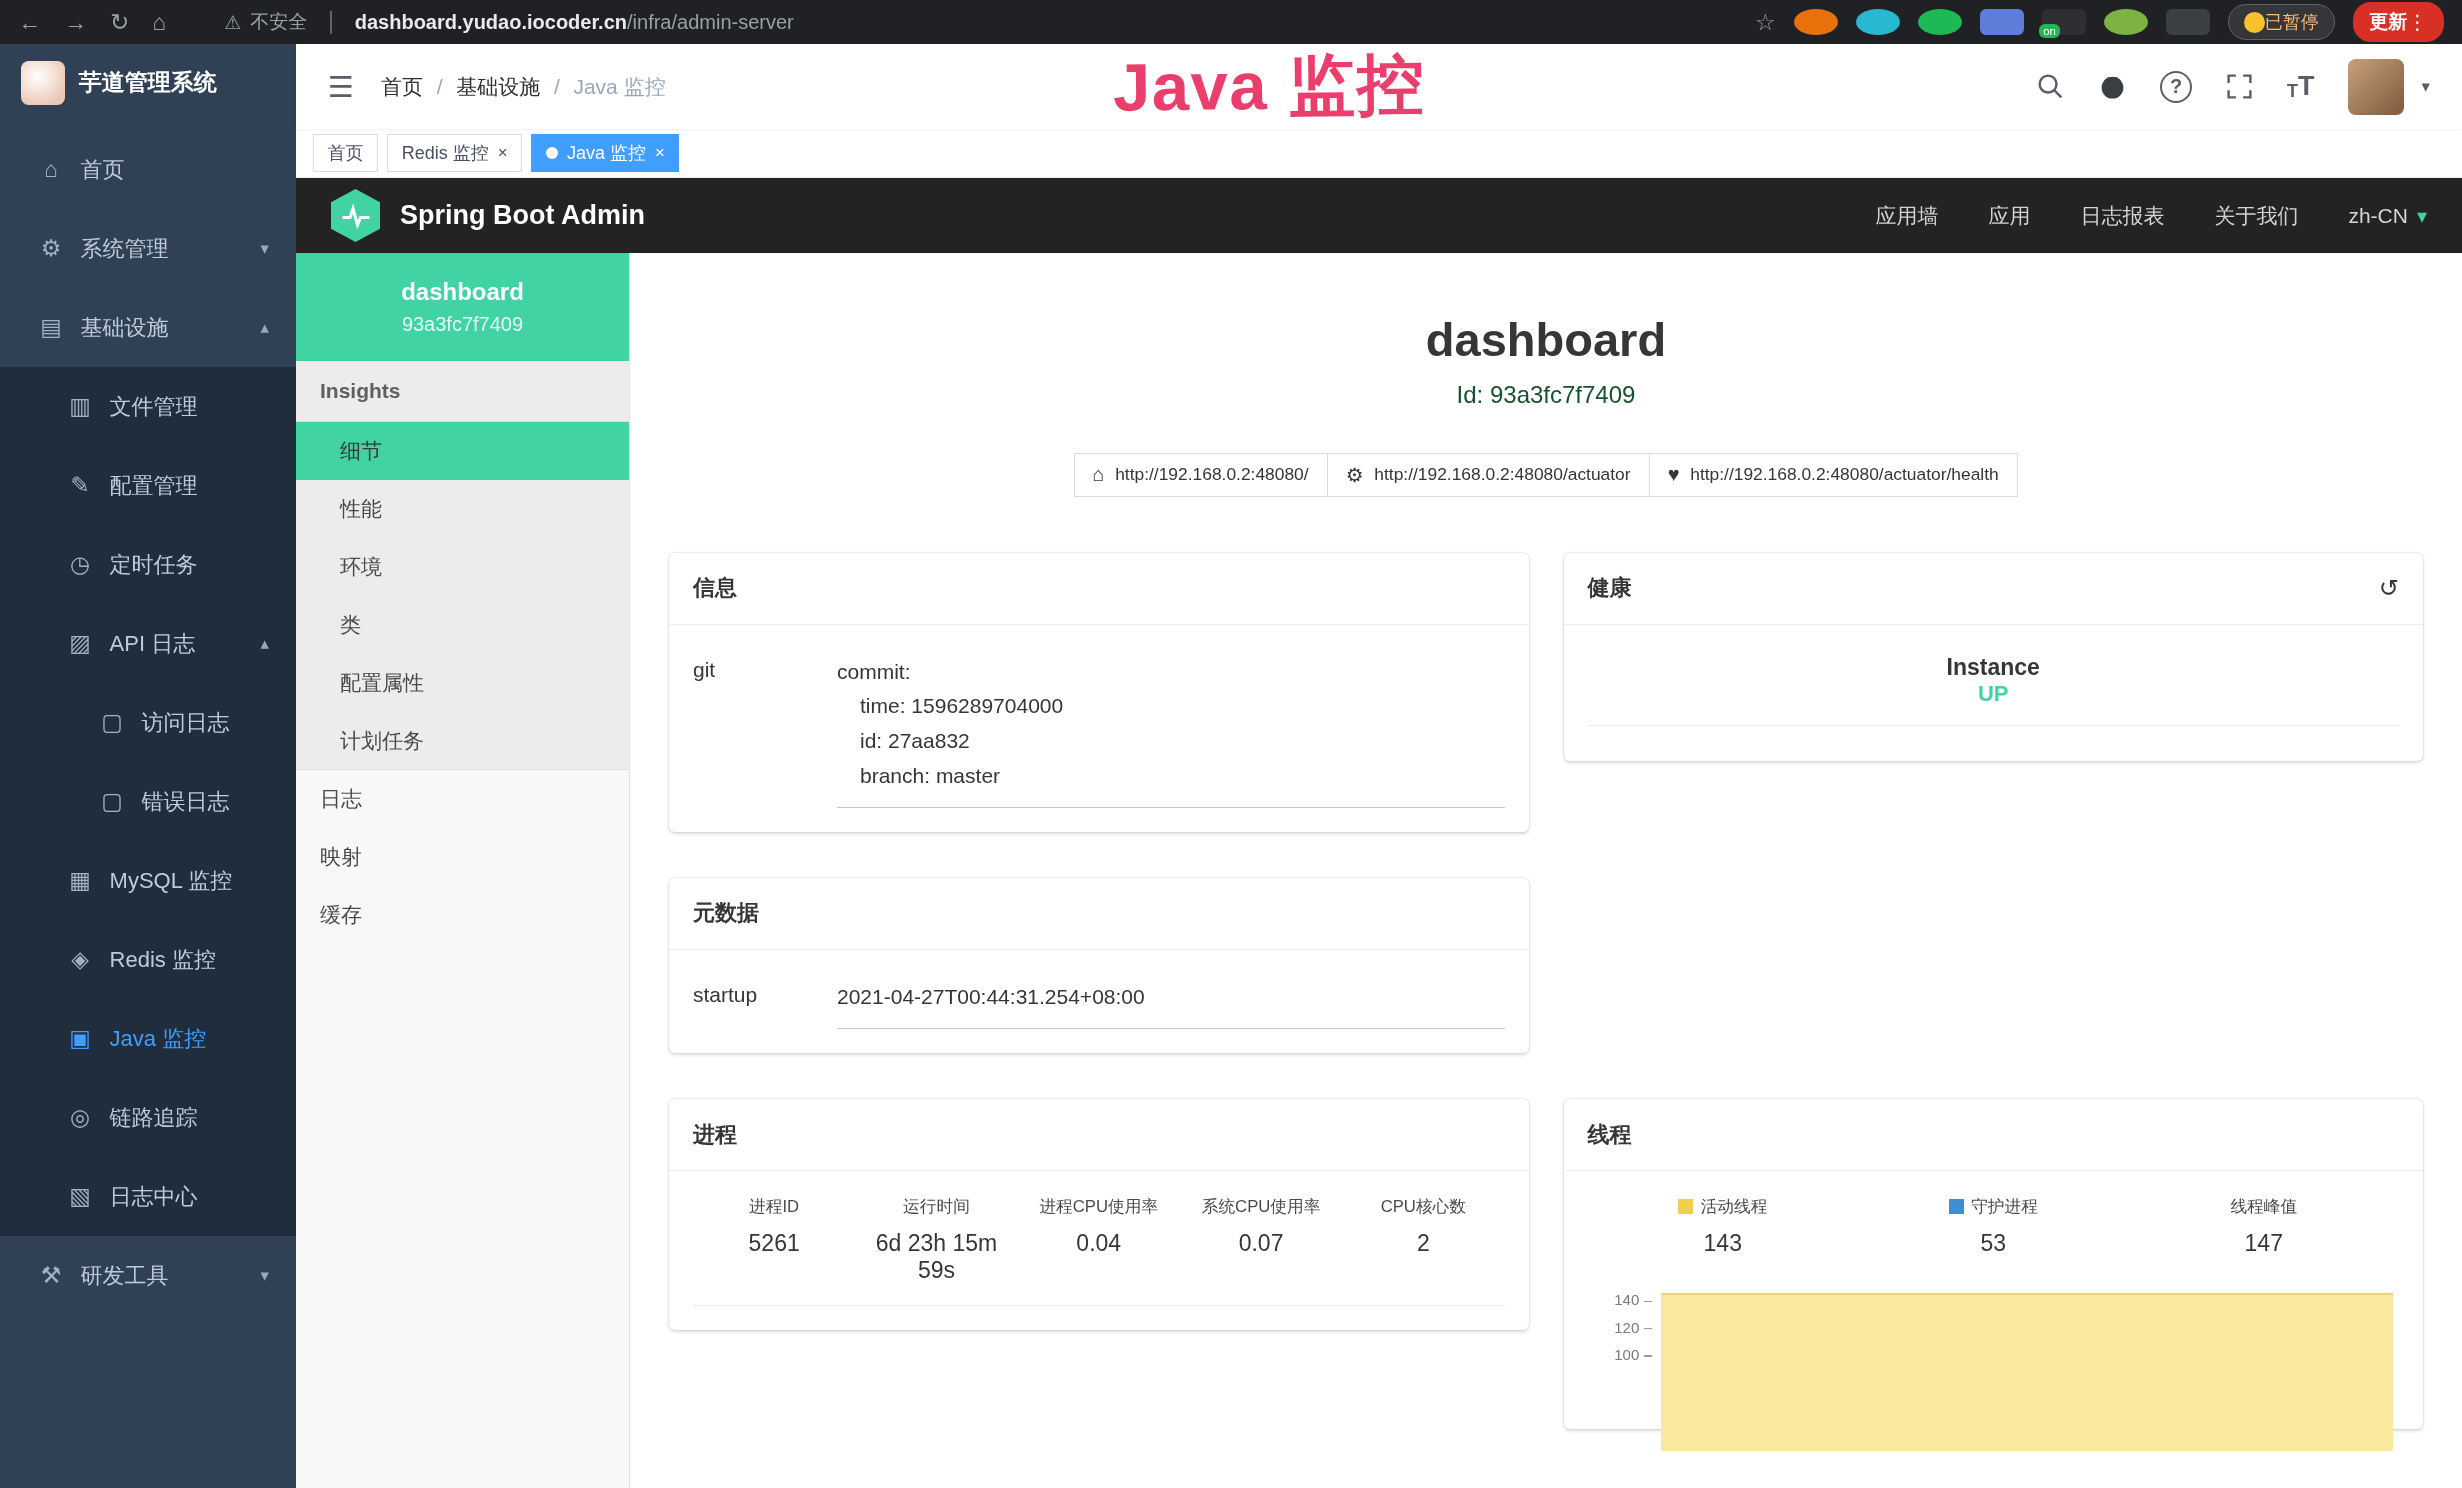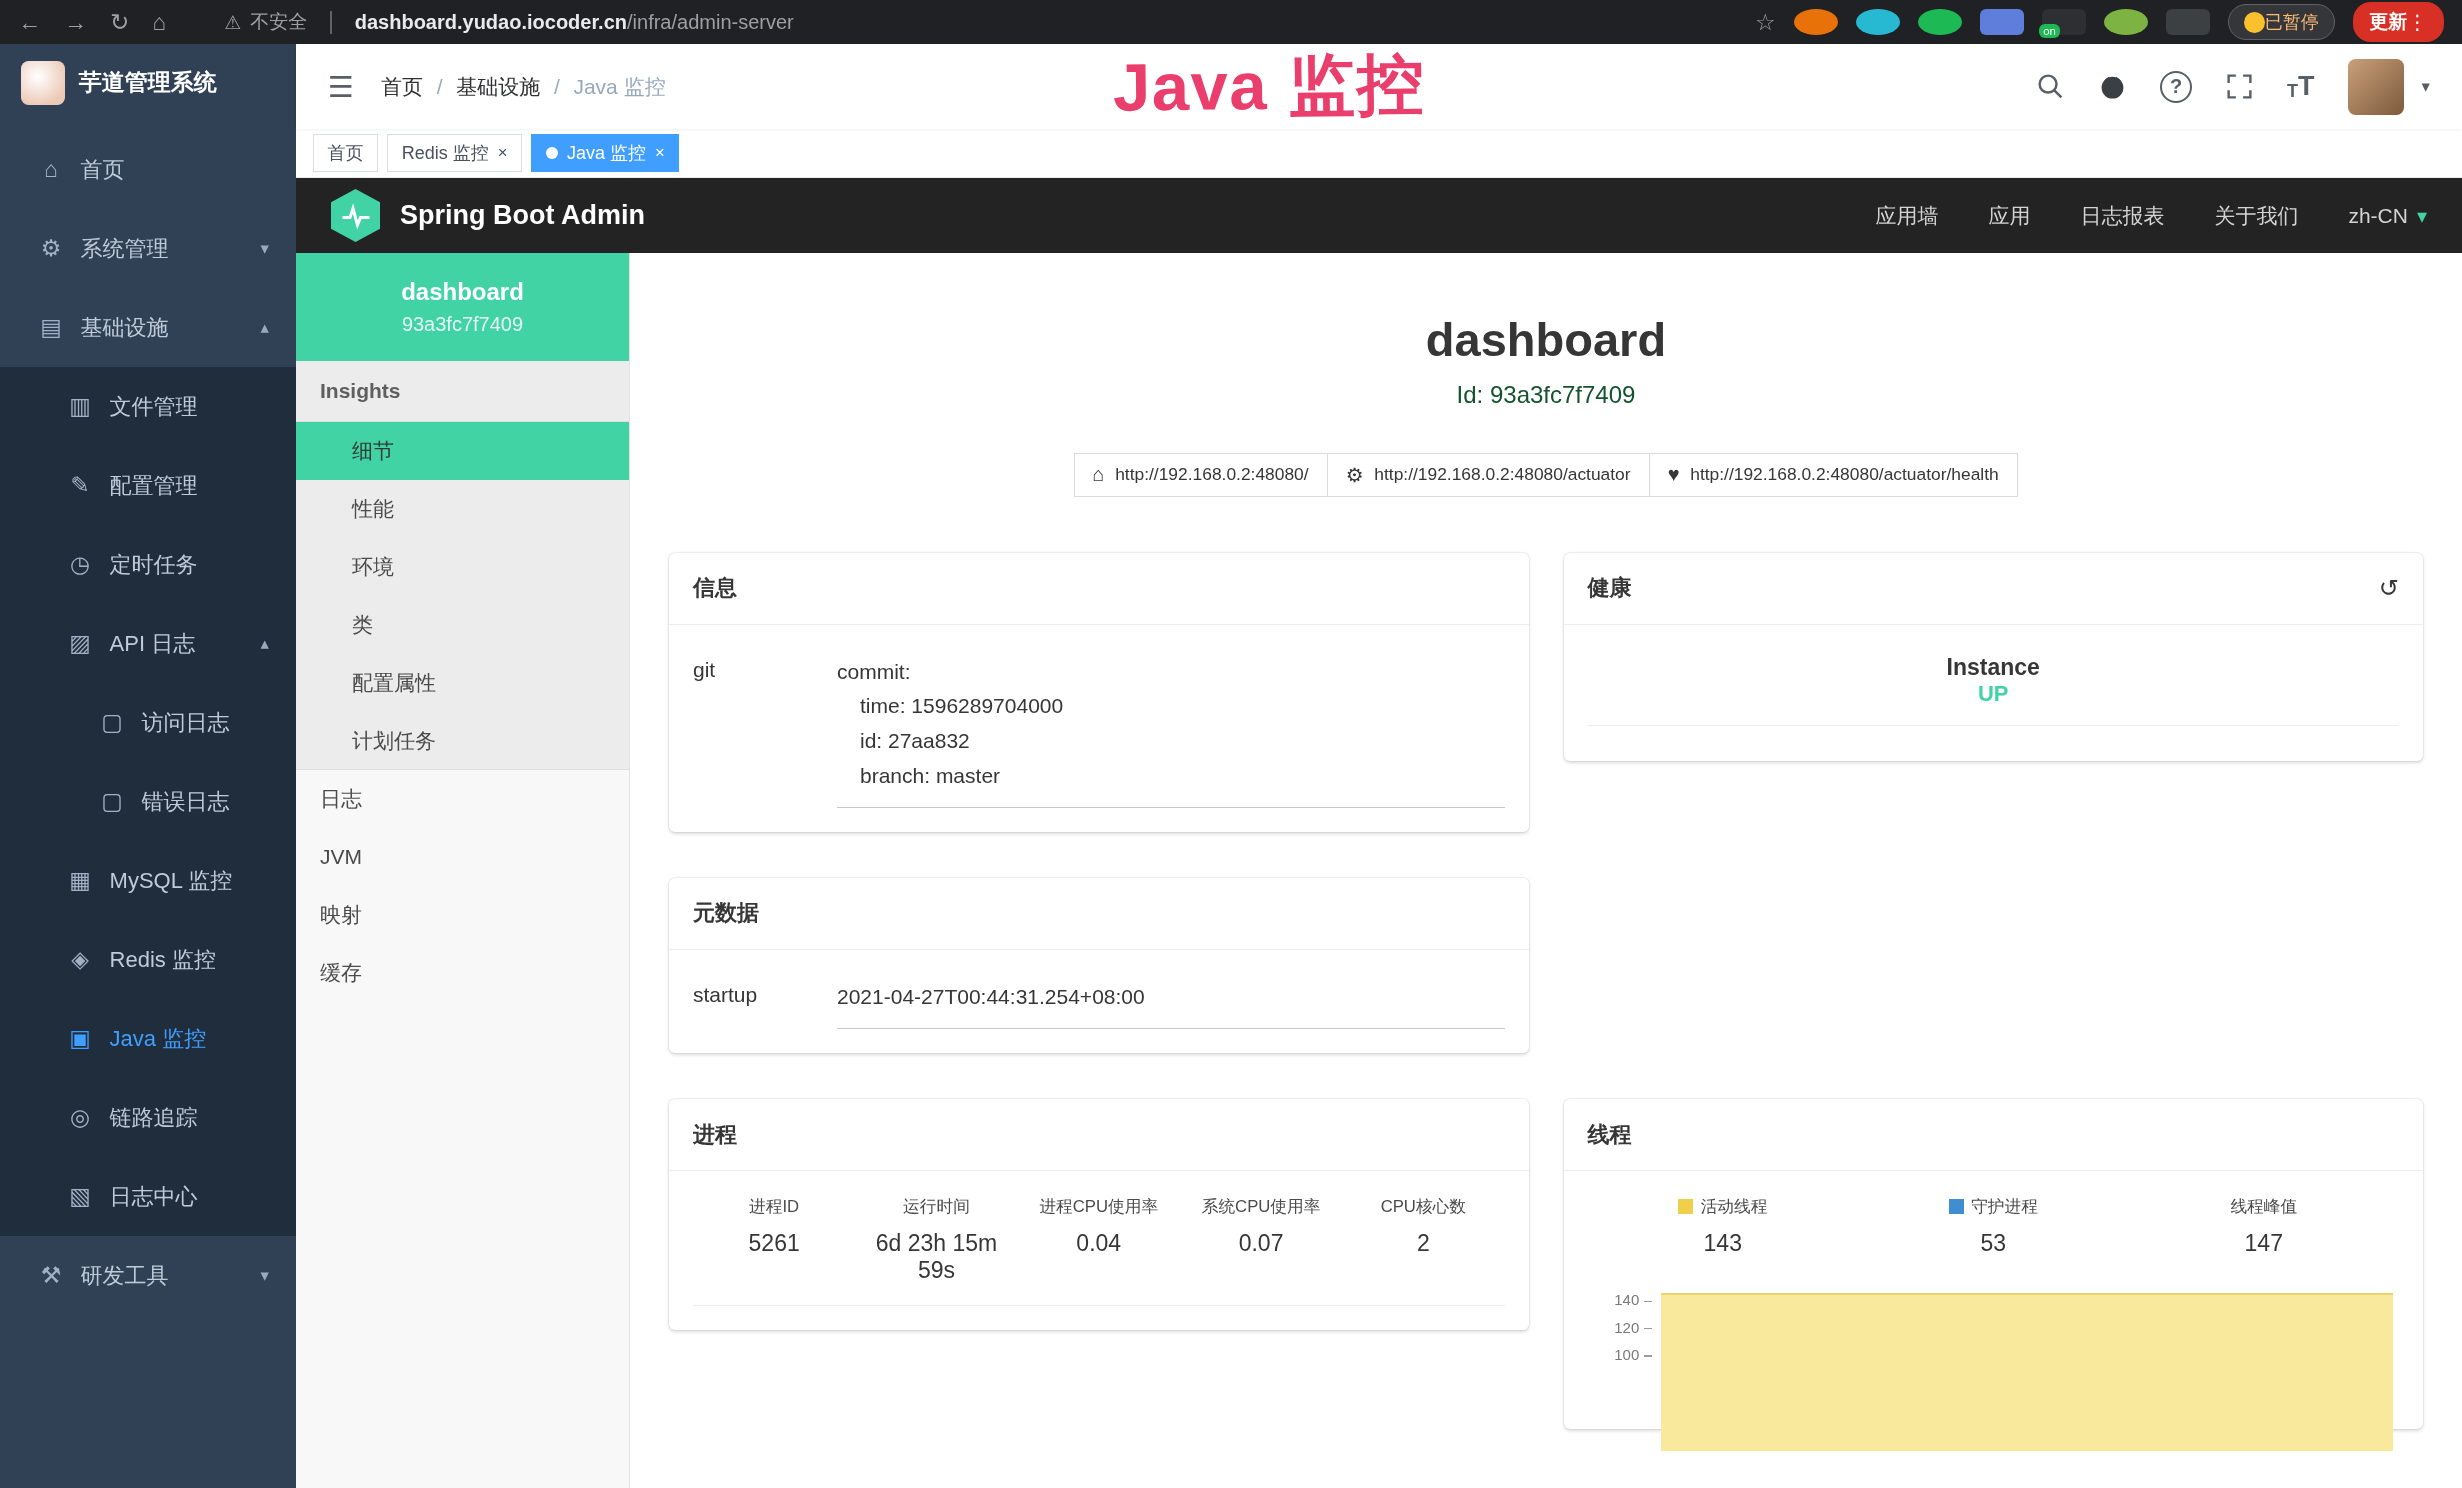--- a/index.html
+++ b/index.html
@@ -94,21 +94,21 @@
   .sba-side { width:334px; background:#f8f8f8; border-right:0.8px solid #e3e3e3; flex-shrink:0;
     display:flex; flex-direction:column; }
   .instance { height:108px; background:#42d3a5; color:#fff; display:flex; flex-direction:column;
     align-items:center; justify-content:center; gap:7.6px; }
   .instance .name { font-size:24px; font-weight:bold; }
   .instance .iid { font-size:20px; color:rgba(255,255,255,.85); }
   .side-section { height:61px; display:flex; align-items:center; padding-left:24px;
     background:#ececec; color:#5f5f5f; font-weight:bold; font-size:21px; border-bottom:0.8px solid #dedede; }
   .side-item { height:58px; display:flex; align-items:center; padding-left:24px;
     font-size:21px; color:#4a4a4a; background:#f8f8f8; cursor:default; }
-  .side-item.inset { padding-left:56px; background:#ececec;text-align:right; }
+  .side-item.inset { padding-left:44px; background:#ececec;text-align:right; }
   .side-item.active { background:#42d3a5; color:#2f3b33; }
   .side-item.lastinset { border-bottom:0.8px solid #dedede; }
 
   
   .content { flex:1; overflow:hidden; padding-top:59px; background:#fff; }
   .page-title { text-align:center; font-size:47px; font-weight:bold; color:#363636; }
   .page-sub { text-align:center; font-size:24px; color:#14532d; margin-top:13.7px; }
   .links-row { display:flex; justify-content:center; margin-top:44px; }
   .link-btn { display:flex; align-items:center; gap:10.6px; height:44px; padding:0 18px;
     border:0.8px solid #dbdbdb; background:#fff; font-size:17.4px; color:#363636;
@@ -344,21 +344,20 @@
           <span class="iid">93a3fc7f7409</span>
         </div>
         <div class="side-section">Insights</div>
         <div class="side-item inset active">细节</div>
         <div class="side-item inset">性能</div>
         <div class="side-item inset">环境</div>
         <div class="side-item inset">类</div>
         <div class="side-item inset">配置属性</div>
         <div class="side-item inset lastinset">计划任务</div>
         <div class="side-item">日志</div>
-        <div class="side-item">JVM</div>
         <div class="side-item">映射</div>
         <div class="side-item">缓存</div>
       </aside>
 
       <main class="content">
         <h1 class="page-title">dashboard</h1>
         <div class="page-sub">Id: 93a3fc7f7409</div>
         <div class="links-row">
           <a class="link-btn">
             <span class="li">⌂</span>

